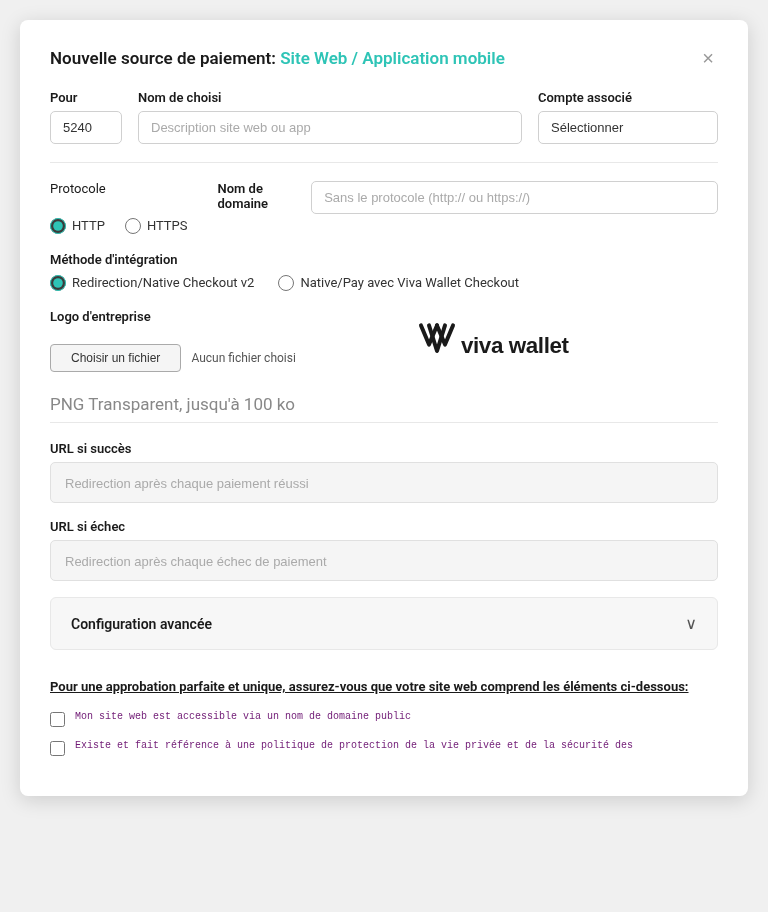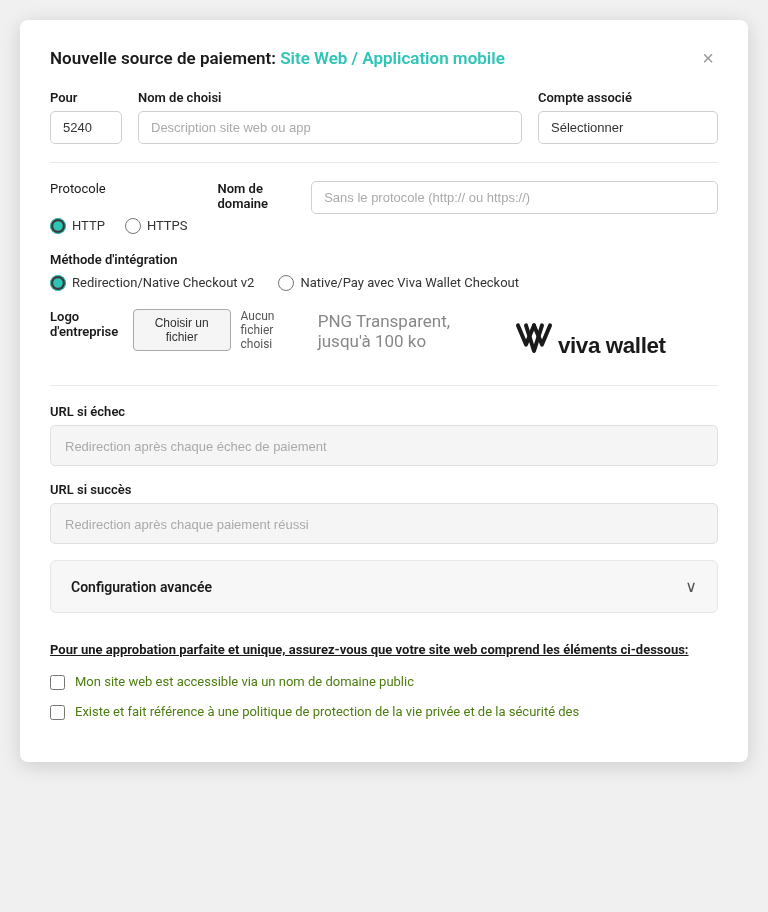--- a/index.html
+++ b/index.html
@@ -169,22 +169,22 @@
       align-items: center;
     }
     .logo-vivawallet-section {
       display: flex;
       align-items: flex-start;
       gap: 20px;
       margin-bottom: 8px;
     }
     .logo-group {
       display: flex;
-      flex-direction: row;
-      gap: 12px;
+      flex-direction: column;
+      gap: 20px;
     }
     .logo-group .section-label {
       font-size: 13px;
       font-weight: 600;
       color: #1a1a1a;
     }
     .file-input-row {
       display: flex;
       align-items: center;
       gap: 10px;
@@ -284,24 +284,25 @@
     .checkbox-item input[type="checkbox"] {
       margin-top: 2px;
       width: 15px;
       height: 15px;
       border: 1px solid #bbb;
       border-radius: 3px;
       flex-shrink: 0;
       cursor: pointer;
     }
     .checkbox-item label {
-      font-size: 13px;
-      color: #4d7c0f;
+      font-size: 10px;
+      color: #701a75;
       cursor: pointer;
       line-height: 1.4;
+      font-family: Liberation Mono, monospace;
     }
   </style>
 </head>
 <body>
 
 <div class="modal">
 
   <div class="modal-header">
     <div class="modal-title">
       <span>Nouvelle source de paiement:</span>
@@ -385,33 +386,33 @@
         </g>
 
         <text x="60" y="42" font-family="-apple-system, BlinkMacSystemFont, 'Segoe UI', sans-serif" font-size="28" font-weight="700" fill="#1a1a1a" letter-spacing="-0.5">viva wallet</text>
       </svg>
     </div>
   </div>
 
   <hr class="divider">
 
   <div class="url-section">
+    <span class="section-label">URL si succès</span>
+    <div class="url-input-wrapper">
+      <input type="text" placeholder="Redirection après chaque paiement réussi" style="">
+    </div>
+  </div>
+
+  <div class="url-section">
     <span class="section-label">URL si échec</span>
     <div class="url-input-wrapper">
       <input type="text" placeholder="Redirection après chaque échec de paiement" style="">
     </div>
   </div>
 
-  <div class="url-section">
-    <span class="section-label">URL si succès</span>
-    <div class="url-input-wrapper">
-      <input type="text" placeholder="Redirection après chaque paiement réussi" style="">
-    </div>
-  </div>
-
   <div class="advanced-config">
     <span class="advanced-config-label">Configuration avancée</span>
     <span class="chevron-icon">∨</span>
   </div>
 
   <div class="approval-section">
     <p class="approval-title">Pour une approbation parfaite et unique, assurez-vous que votre site web comprend les éléments ci-dessous:</p>
 
     <div class="checkbox-item">
       <input type="checkbox" id="cb1" style="">

